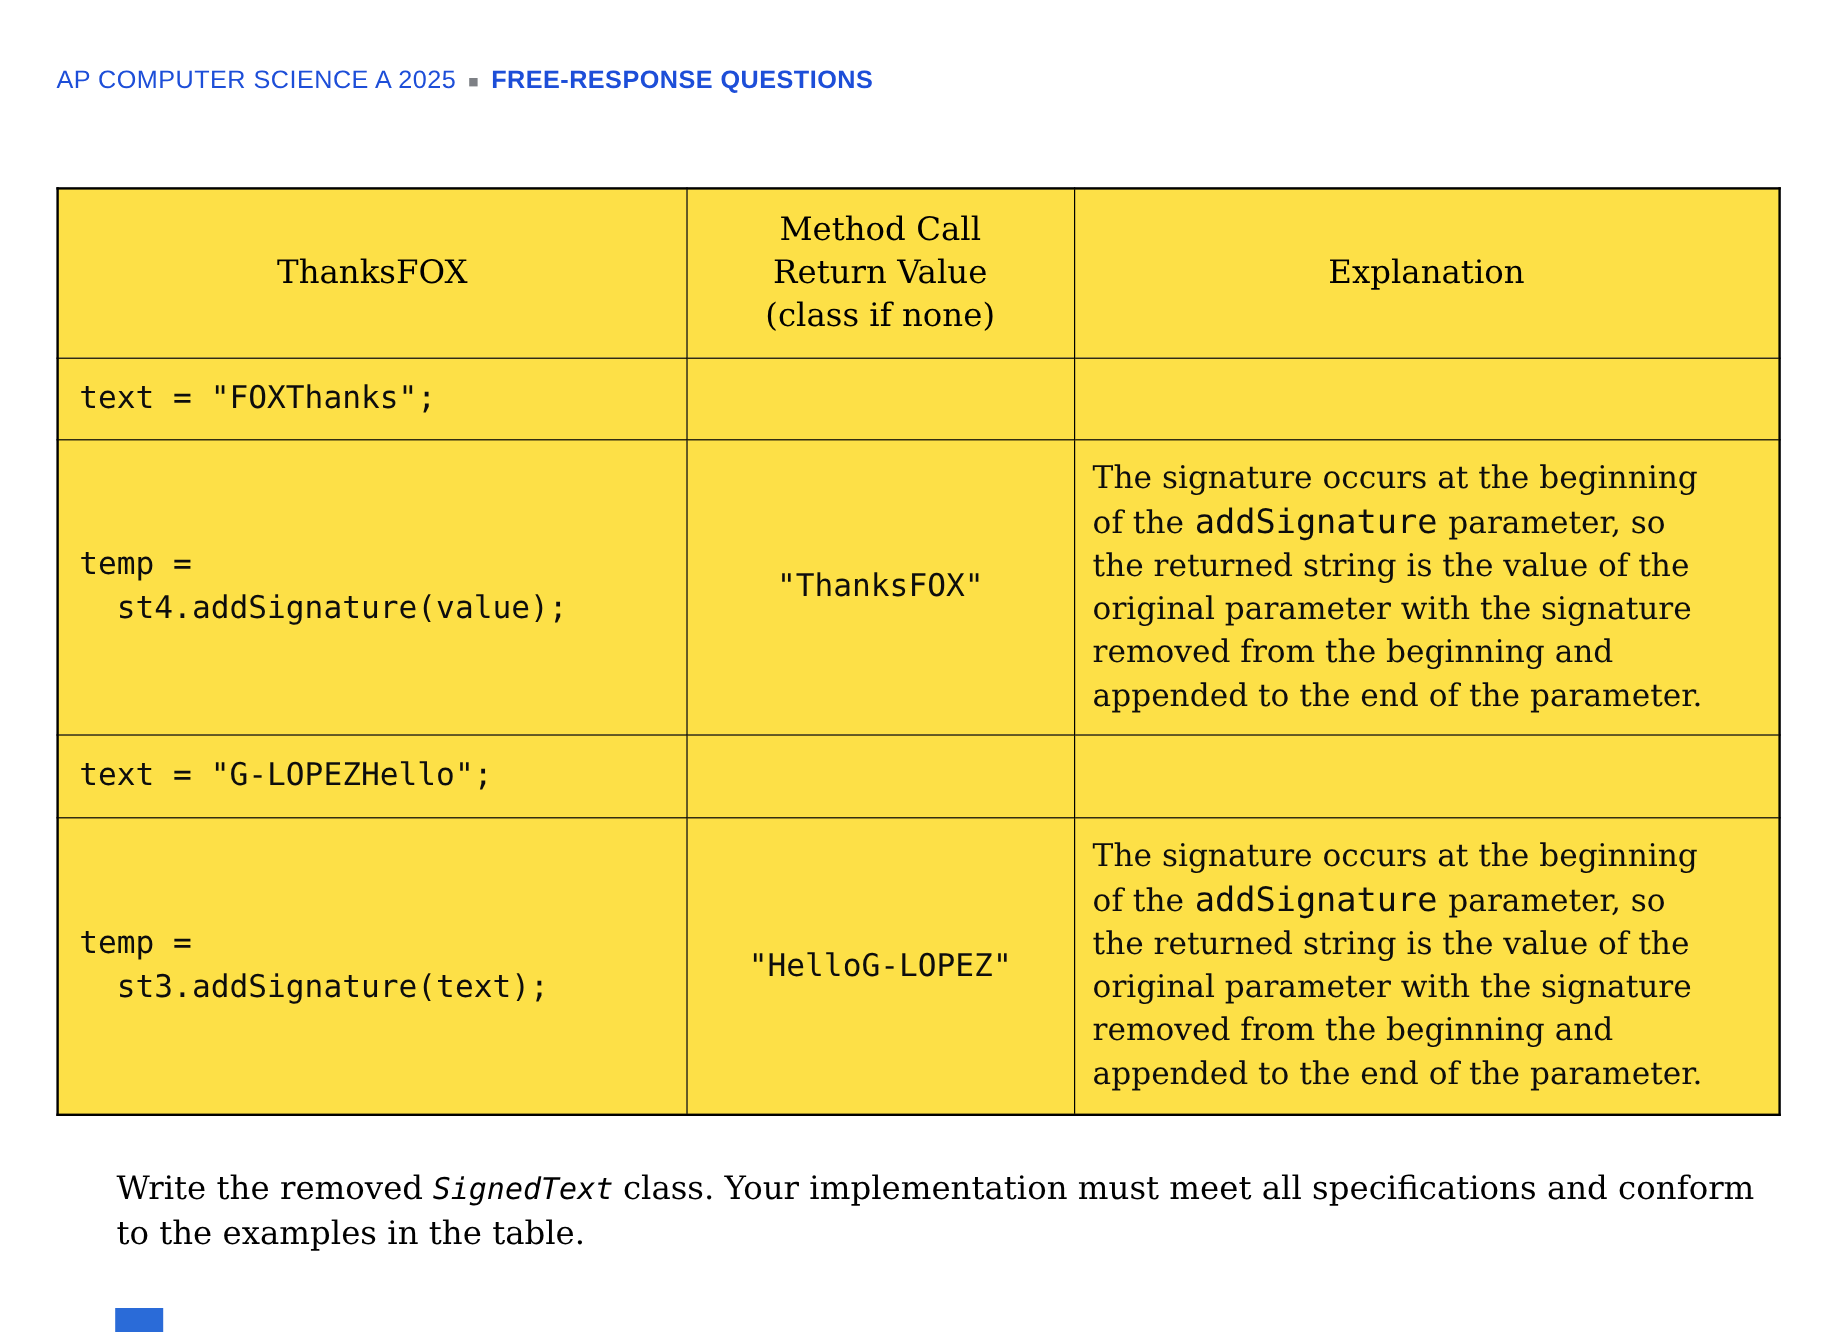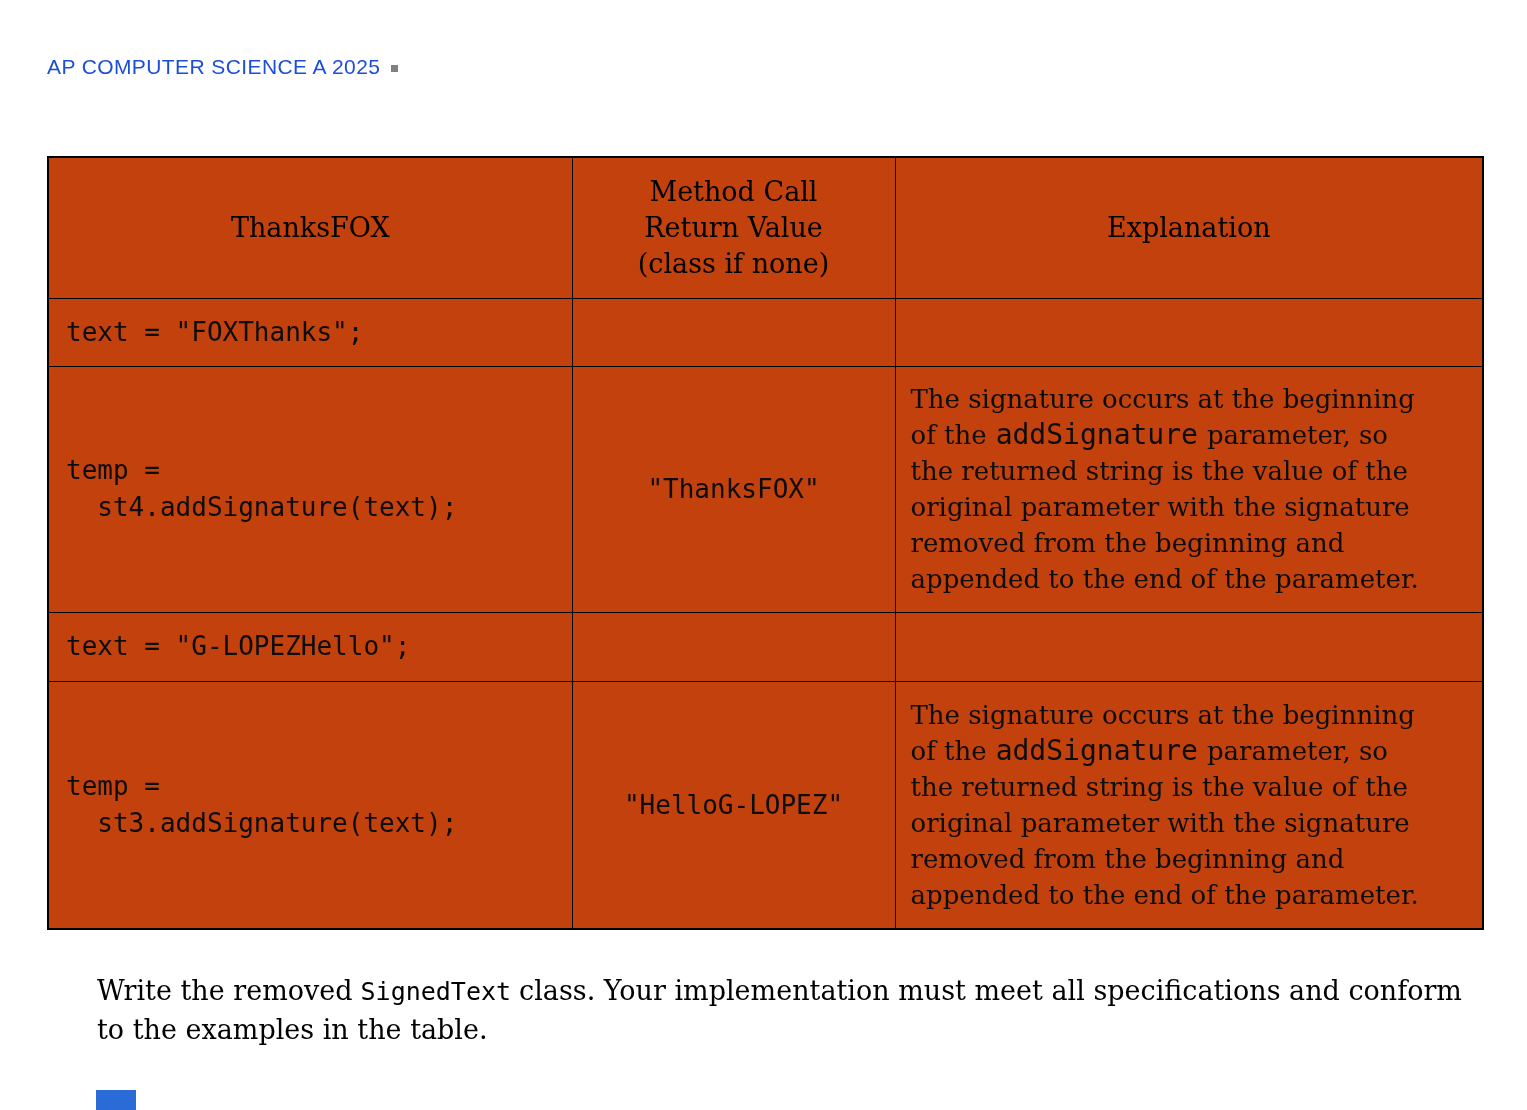--- a/index.html
+++ b/index.html
@@ -41,21 +41,21 @@
     left: 47px;
     top: 156px;
     width: 1435px;
     border-collapse: collapse;
     table-layout: fixed;
     border: 2px solid #000;
   }
   table.examples td, table.examples th {
     border: 1.5px solid #000;
     vertical-align: middle;
-    background: #c2410c;
+    background: #fde047;
   }
   col.c-statement { width: 524px; }
   col.c-return    { width: 323px; }
   col.c-expl      { width: 588px; }
 
   tr.hdr-row      { height: 141px; }
   tr.row-short-1  { height: 68px; }
   tr.row-tall-1   { height: 246px; }
   tr.row-short-2  { height: 69px; }
   tr.row-tall-2   { height: 248px; }
@@ -103,37 +103,38 @@
   .closing-prompt {
     position: absolute;
     left: 97px;
     top: 972px;
     width: 1395px;
     font-family: "DejaVu Serif", "Liberation Serif", serif;
     font-size: 27px;
     line-height: 38px;
     color: #000;
   }
-  .closing-prompt .code-inline { font-size: 25px; margin: 0 8px; }
+  .closing-prompt .code-inline { font-size: 25px; margin: 0 8px; font-style: italic; }
 
   
   .blue-marker {
     position: absolute;
     left: 96px;
     top: 1090px;
     width: 40px;
     height: 20px;
   }
 </style>
 </head>
 <body>
 
 <div class="page-header">
   <span class="course">AP COMPUTER SCIENCE A 2025</span>
   <span class="sep"></span>
+  <span class="section">FREE-RESPONSE QUESTIONS</span>
 </div>
 
 <table class="examples">
   <colgroup>
     <col class="c-statement">
     <col class="c-return">
     <col class="c-expl">
   </colgroup>
   <tbody>
       <tr class="hdr-row">
@@ -154,21 +155,21 @@
     <td class="stmt-cell">
       <div class="stmt-line">text = "FOXThanks";</div>
     </td>
     <td class="ret-cell"></td>
     <td class="expl-cell"></td>
   </tr>
 
   <tr class="row-tall-1">
     <td class="stmt-cell">
       <div class="stmt-line">temp =</div>
-      <div class="stmt-line">  st4.addSignature(text);</div>
+      <div class="stmt-line">  st4.addSignature(value);</div>
     </td>
     <td class="ret-cell">"ThanksFOX"</td>
     <td class="expl-cell">
       <div class="expl-line">The signature occurs at the beginning</div>
       <div class="expl-line"><span>of the</span><span class="code-inline">addSignature</span><span>parameter, so</span></div>
       <div class="expl-line">the returned string is the value of the</div>
       <div class="expl-line">original parameter with the signature</div>
       <div class="expl-line">removed from the beginning and</div>
       <div class="expl-line">appended to the end of the parameter.</div>
     </td>

